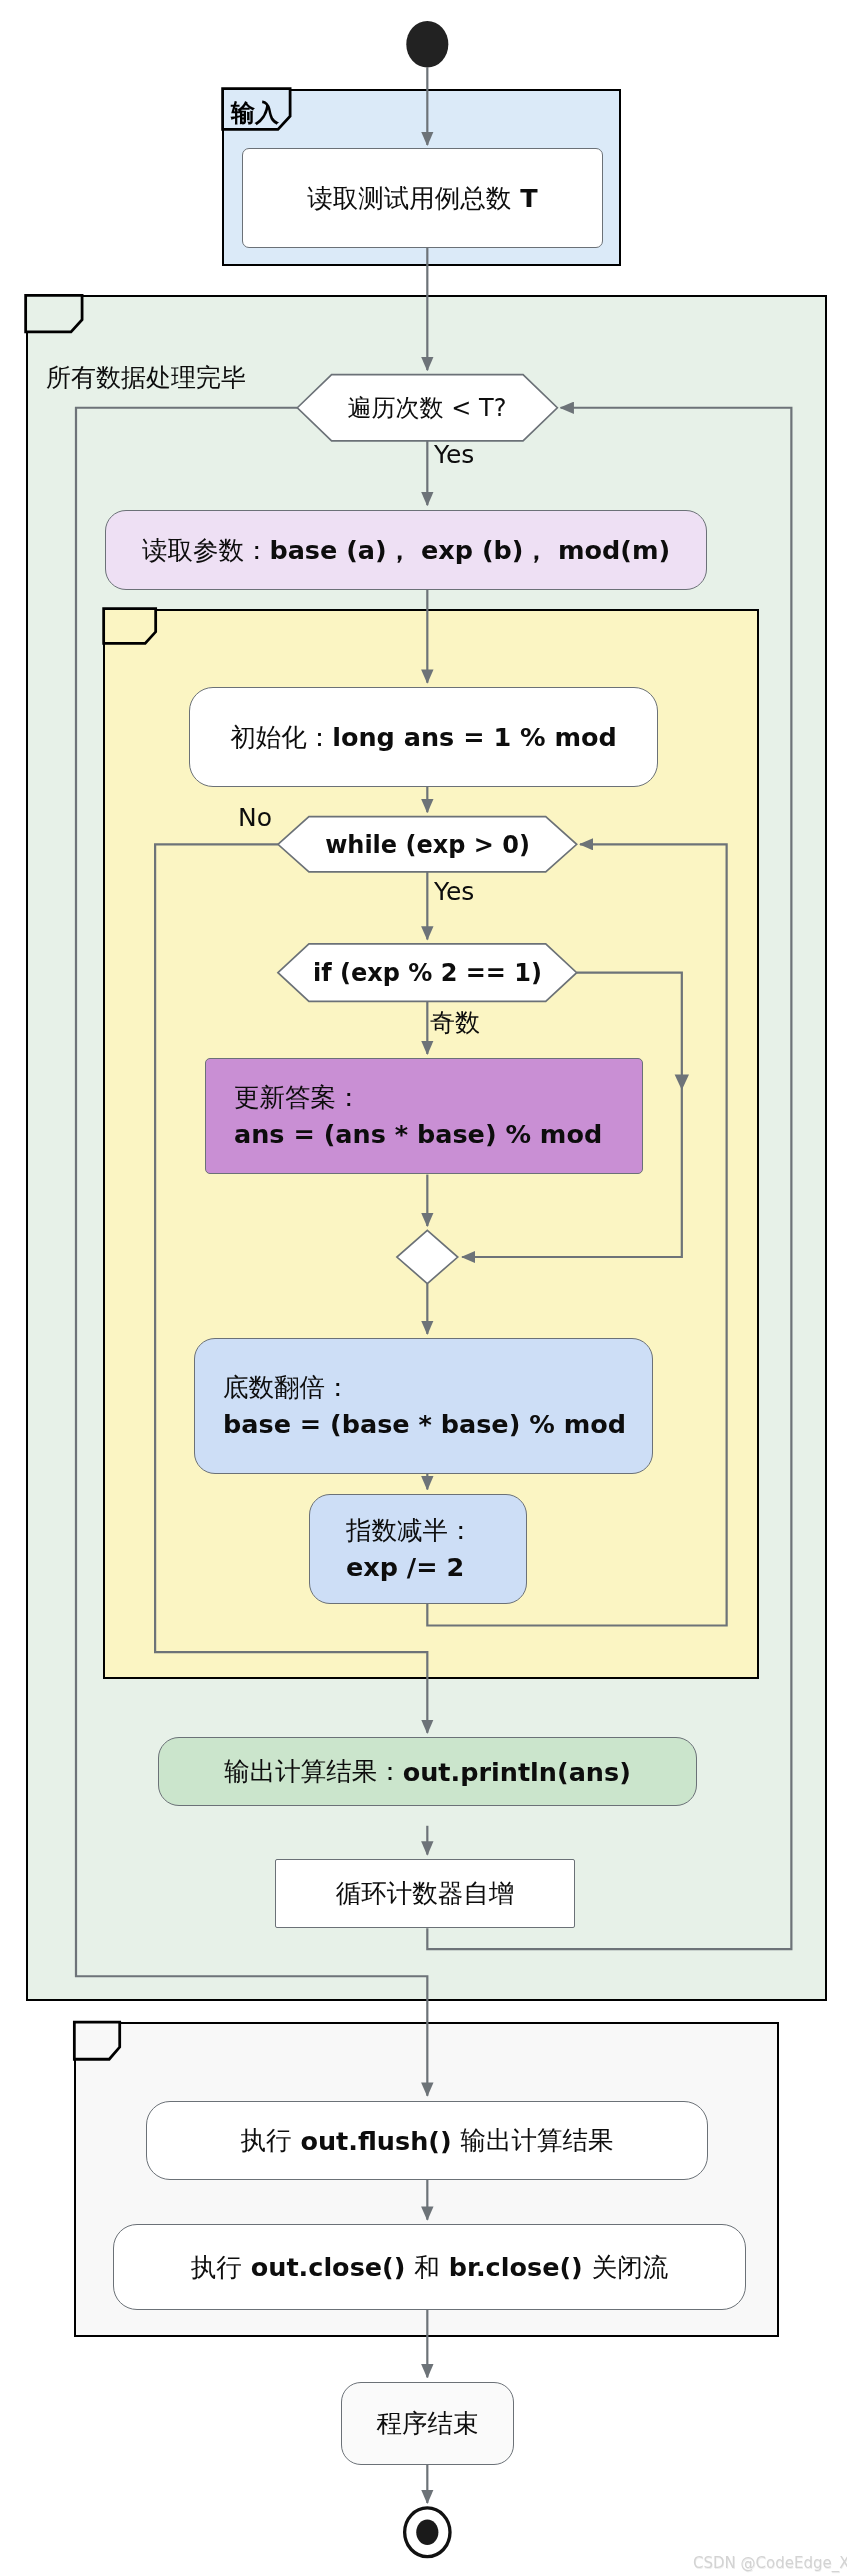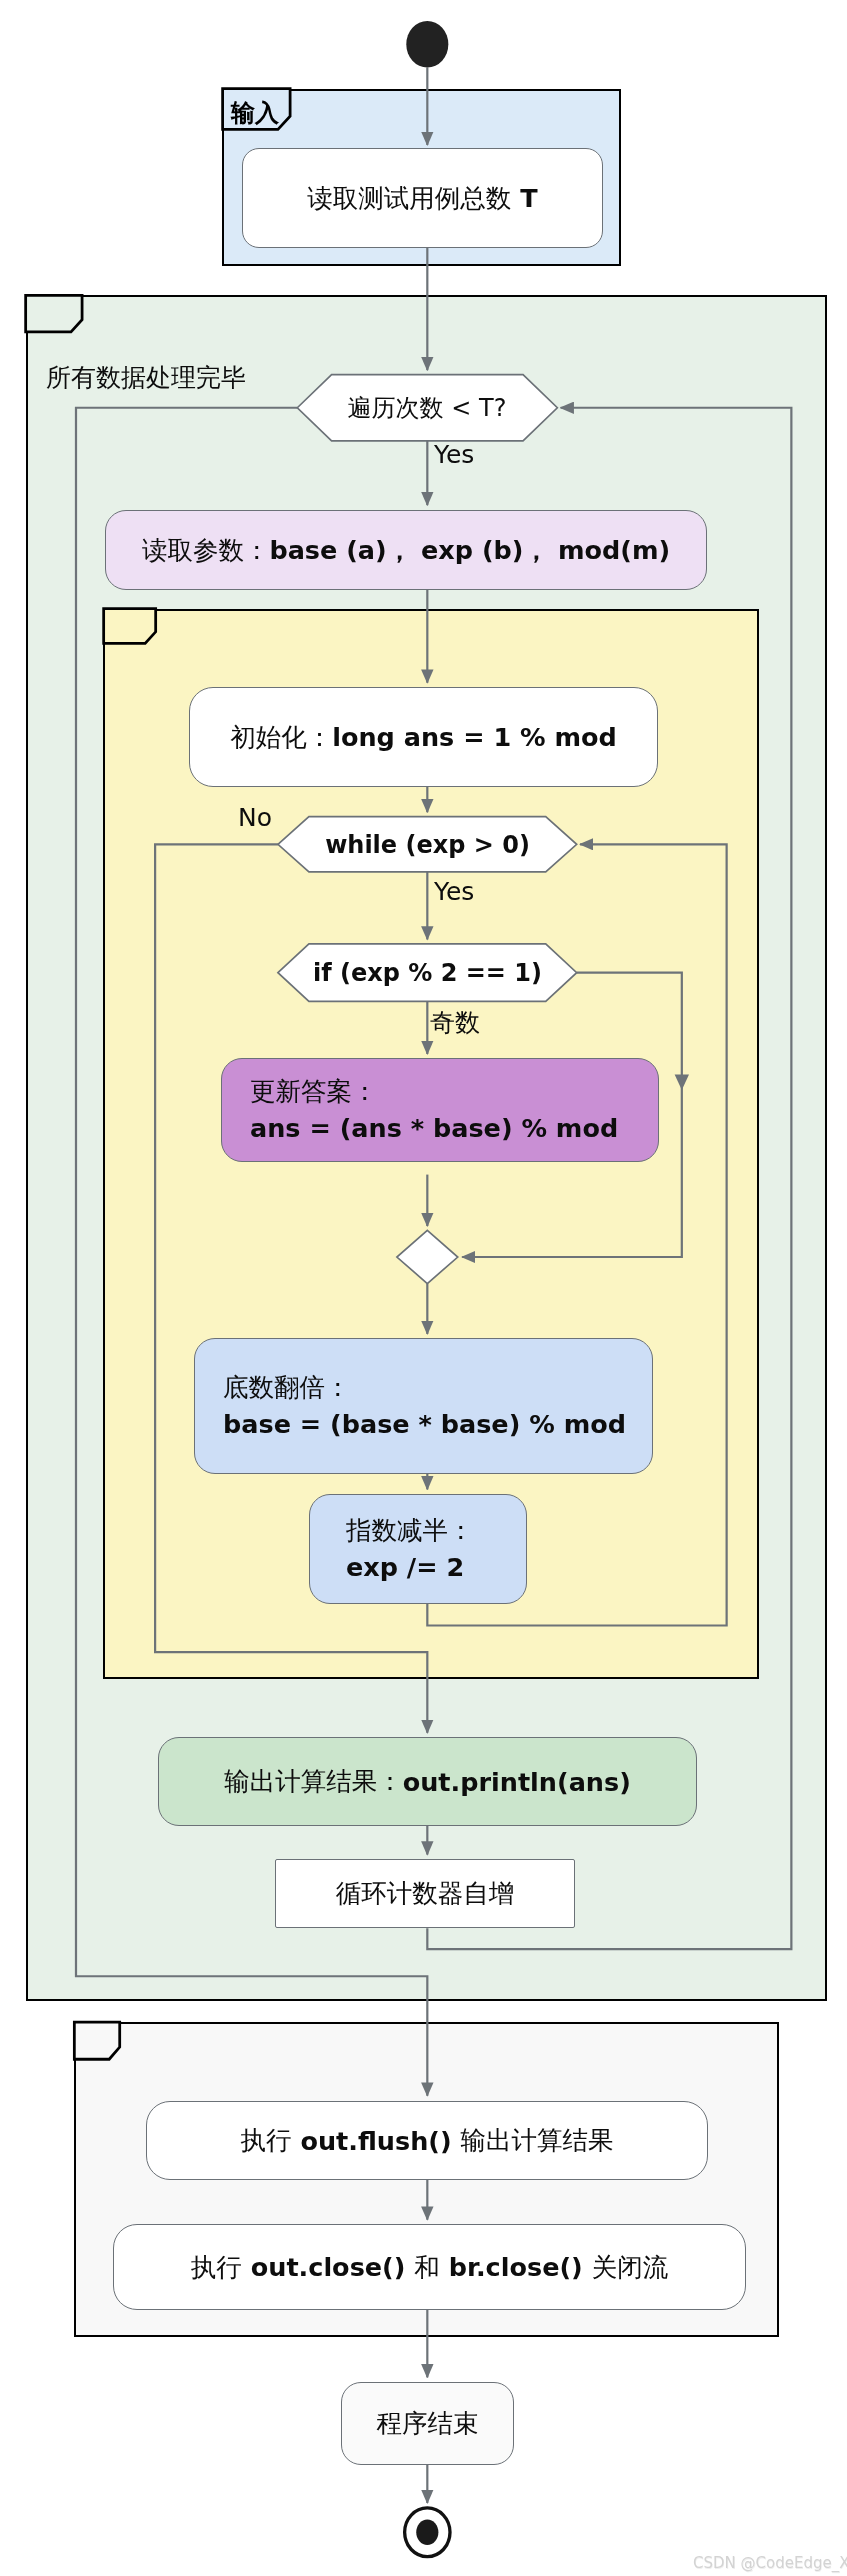--- a/index.html
+++ b/index.html
@@ -76,51 +76,51 @@
     <polygon points="502,1758 558,1706 986,1706 1042,1758 986,1810 558,1810" fill="#fff" stroke="#6b7177" stroke-width="3"></polygon>
     <polygon points="772,2224 827,2272 772,2320 717,2272" fill="#fff" stroke="#6b7177" stroke-width="3"></polygon>
 
     <ellipse cx="772" cy="80" rx="38" ry="42" fill="#222"></ellipse>
     <ellipse cx="772" cy="4577" rx="41" ry="44" fill="#fff" stroke="#111" stroke-width="6"></ellipse>
     <ellipse cx="772" cy="4577" rx="20" ry="23" fill="#1a1a1a"></ellipse>
   </svg>
 
   <div class="tabtitle" style="left:231px;top:97px;">输入</div>
 
-  <div class="node" style="left:242px;top:148px;width:361px;height:100px;border-radius:17px;">
+  <div class="node" style="left:242px;top:148px;width:361px;height:100px;border-radius:7px;">
     <span>读取测试用例总数</span>
     <span class="code gap">T</span>
   </div>
 
   <div class="node" style="left:105px;top:510px;width:602px;height:80px;border-radius:21px;background:#EEE0F4;">
     <span>读取参数：</span>
     <span class="code">base (a)， exp (b)， mod(m)</span>
   </div>
 
   <div class="node" style="left:189px;top:687px;width:469px;height:100px;border-radius:24px;">
     <span>初始化：</span>
     <span class="code">long ans = 1 % mod</span>
   </div>
 
-  <div class="node ml" style="left:205px;top:1058px;width:438px;height:104px;border-radius:21px;background:#C98FD4;margin-left:16px;">
+  <div class="node ml" style="left:205px;top:1058px;width:438px;height:116px;border-radius:5px;background:#C98FD4;">
     <span>更新答案：</span>
     <span class="code">ans = (ans * base) % mod</span>
   </div>
 
   <div class="node ml" style="left:194px;top:1338px;width:459px;height:136px;border-radius:21px;background:#CDDEF6;">
     <span>底数翻倍：</span>
     <span class="code">base = (base * base) % mod</span>
   </div>
 
   <div class="node ml" style="left:309px;top:1494px;width:218px;height:110px;border-radius:21px;background:#CDDEF6;padding-left:36px;">
     <span>指数减半：</span>
     <span class="code">exp /= 2</span>
   </div>
 
-  <div class="node" style="left:158px;top:1737px;width:539px;height:89px;border-radius:21px;background:#CBE5CC;">
+  <div class="node" style="left:158px;top:1737px;width:539px;height:69px;border-radius:21px;background:#CBE5CC;">
     <span>输出计算结果：</span>
     <span class="code">out.println(ans)</span>
   </div>
 
   <div class="node" style="left:275px;top:1859px;width:300px;height:69px;border-radius:2px;">
     <span>循环计数器自增</span>
   </div>
 
   <div class="node" style="left:146px;top:2101px;width:562px;height:79px;border-radius:24px;">
     <span>执行</span>

